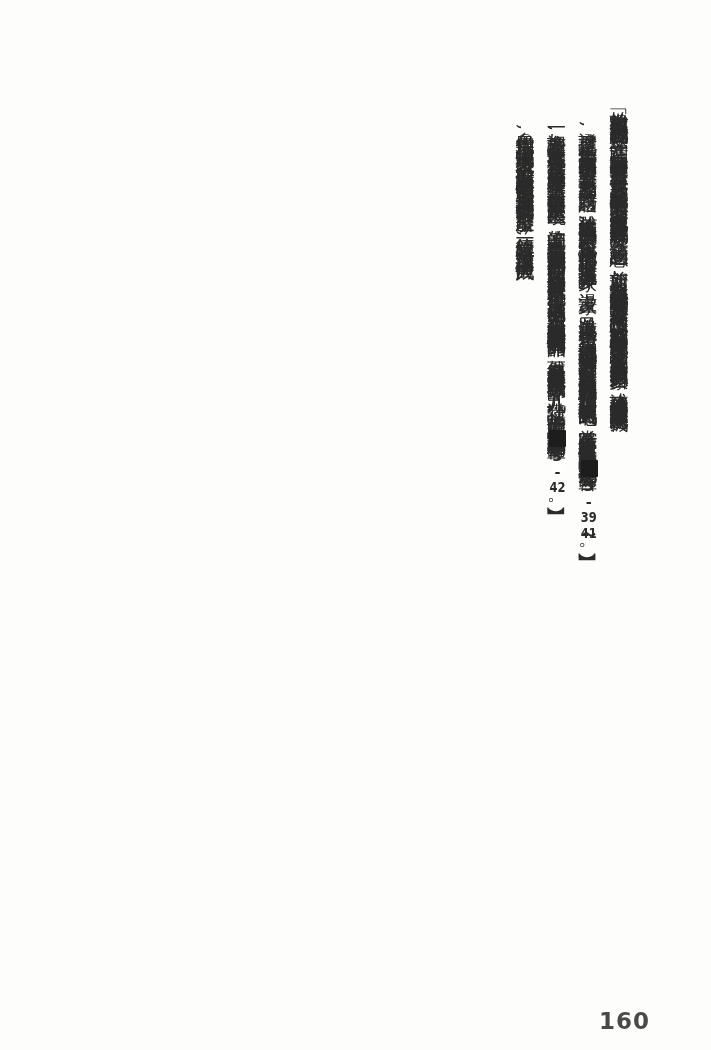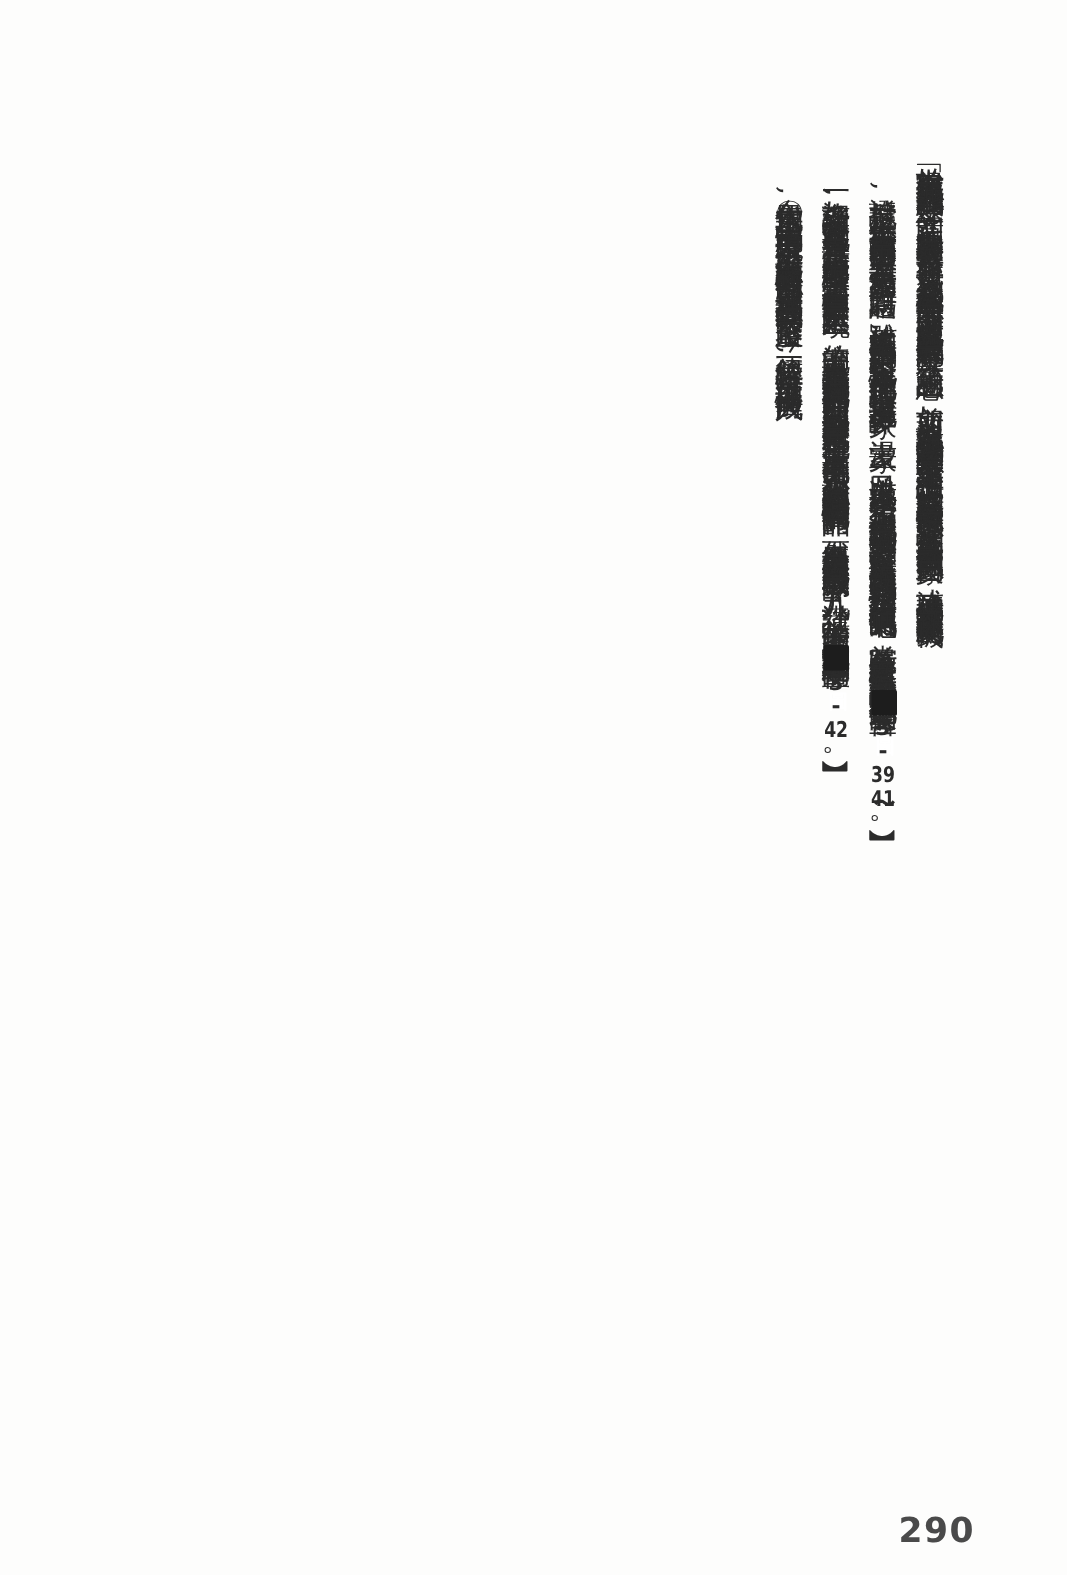--- a/index.html
+++ b/index.html
@@ -75,13 +75,13 @@
 </head>
 <body>
 
 <div class="text-block">
     <p>始常常出現類似「原來古人也跟我們一樣變態!」的文章,使江戶時期的春畫被大量轉發;而幾乎每篇文章,都會介紹北齋的『章魚與海女』,下面的留言區也常常有「原來從江戶時代就有『觸手凌辱』了!」等驚訝的感想。一如前文所述,認為春畫與現代的成人漫畫有直接關係,是非常不經考證的想法;但被當成笑點介紹的『章魚與海女』卻感動了許多人,使人們為自己身為古人們的子孫而感到自豪。或許這就是使人們重新審視並評價自己文化的契機。</p>
     <p class="indent">證據就是,二〇一五年於東京永青文庫初次舉辦的「春畫展」,竟有超過二十萬人參加,一時蔚為話題。雖然這樣的高人氣不只來自於觸手,也包含對日本人「性」文化的再評價,不過這場畫展也來了許多作家、漫畫家、以及成人漫畫家;筆者猜想,他們或許也在這場展覽上受到了許多刺激,並對自己身為這種偉大表現的後代感到驕傲,得到了延續這份偉大表現文化的勇氣吧。當時眾多作家紛紛發表自己致敬『章魚與海女』漫畫的運動,正是他們發表的宣言<span class="figref">【<span class="figbox">圖</span><span class="tcy">3</span><span class="sym">-</span><span class="tcy">39</span><span class="sym">〜</span><span class="tcy">41</span>】</span>。</p>
     <p class="indent">一如許多讀者所知,葛飾北齋不僅是春畫,更是當時頂尖的浮世繪畫師;其筆下描繪富士山之美的『富嶽三十六景』更是無人不曉。一流的畫師,不論是風景畫還是春畫都能留下超凡的作品;然而現在的日本社會卻深植著畫成人作就是三流,畫一般漫畫才是一流的偏見,更有不少人仍認為一流的作家絕對不會創作與色情有關的作品。然而紅遍全世界的賽博朋克科幻漫畫『攻殼機動隊』(一九八九,講談社)的作者士郎正宗,就曾畫過令人聯想到觸手的畫作<span class="figref">【<span class="figbox">圖</span><span class="tcy">3</span><span class="sym">-</span><span class="tcy">42</span>】</span>。</p>
     <p class="indent">自六〇年代末期,漫畫中的「觸手凌辱」表現,先從前田俊夫在讀者心中留下強烈的衝擊,再到成人漫畫裡各種形式的摸索,一路發展至今。儘管曾經沒落一時,可如今已堪稱男性向成人</p>
   </div>
 
-<div class="page-number">290</div>
+<div class="page-number">160</div>
 
 </body></html>

